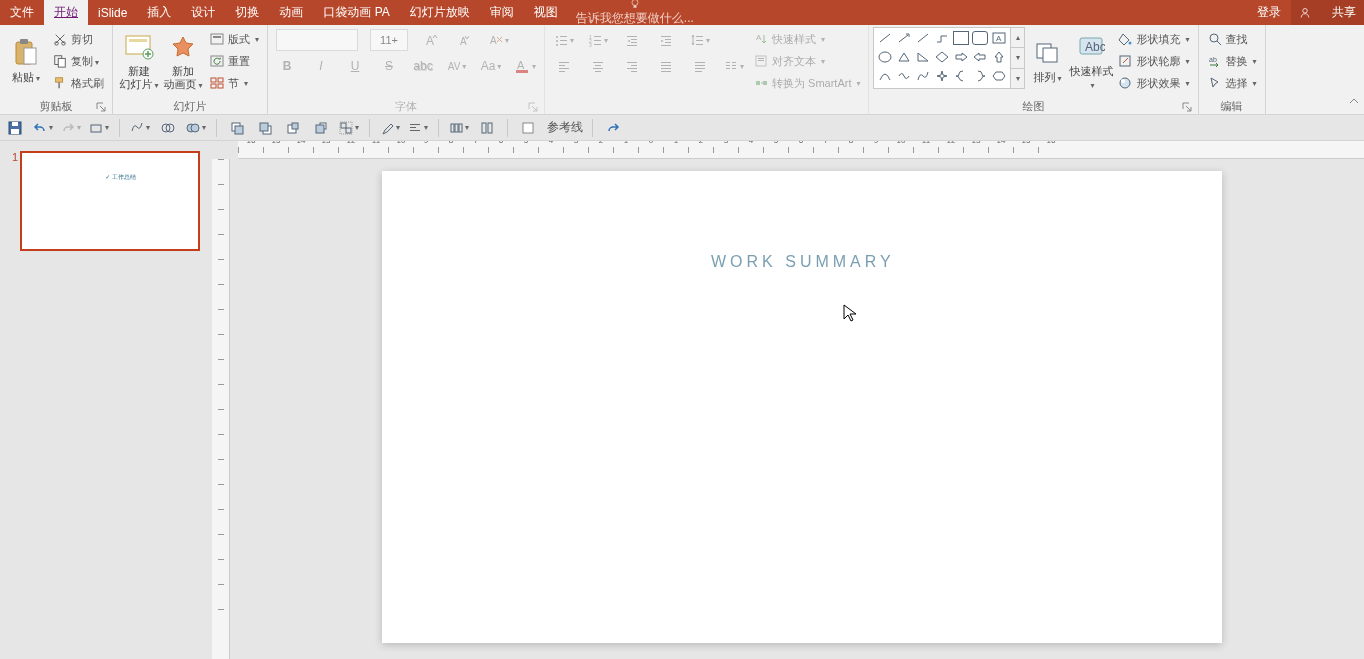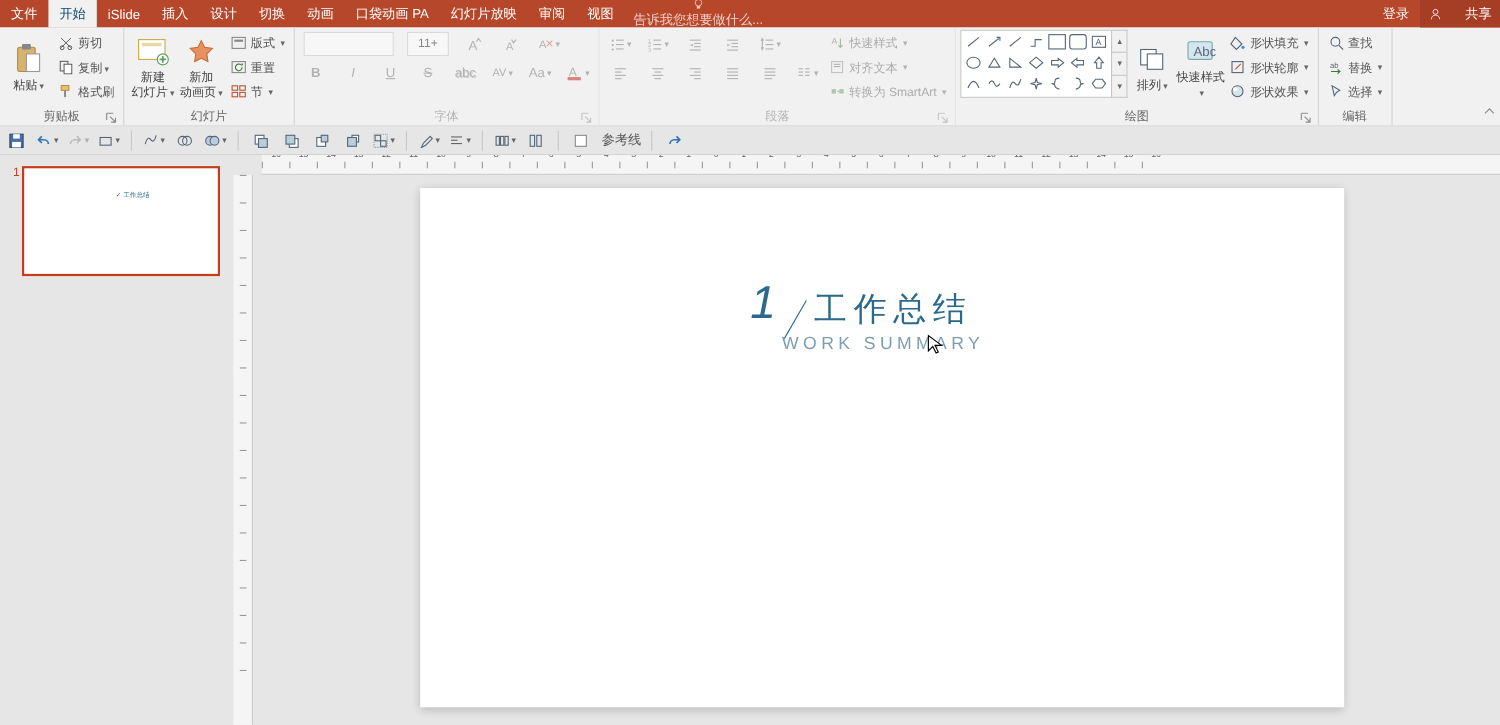--- a/index.html
+++ b/index.html
@@ -1,21 +1,21 @@
 <!DOCTYPE html>
 <html><head>
 <meta charset="utf-8">
 <style>
 * { margin: 0; padding: 0; box-sizing: border-box; font-family: "Microsoft YaHei", sans-serif; }
 body { background: #e6e6e6; width: 1364px; height: 659px; overflow: hidden; font-size: 12px; color: #444; }
 
 
 .menu-bar { background: #b7472a; height: 25px; display: flex; align-items: center; color: #fff; }
 .menu-item { padding: 0 10px; height: 25px; display: flex; align-items: center; cursor: pointer; }
-.menu-item.active { background: #f1f1f1; color: #0c4a6e; }
+.menu-item.active { background: #f1f1f1; color: #701a75; text-decoration: underline; }
 .tell-me { display: flex; align-items: center; color: #f0d0c8; gap: 0; margin-left: 8px; flex-direction: column; }
 .bulb-icon { width: 12px; height: 12px; }
 .menu-right { margin-left: auto; display: flex; }
 .menu-right .menu-item { }
 .share-box { background: #a53e24; padding: 0 8px; display: flex; align-items: center; gap: 21px; }
 
 
 .ribbon { background: #f1f1f1; height: 90px; display: flex; border-bottom: 1px solid #d4d4d4; }
 .rib-group { display: flex; flex-direction: column; border-right: 1px solid #d4d4d4; padding: 2px 4px 0 4px; }
 .rib-body { flex: 1; display: flex; align-items: flex-start; }
@@ -427,27 +427,20 @@
               <svg width="14" height="14" viewBox="0 0 14 14">
                 <rect x="2" y="5" width="4" height="4" fill="#5a9e5a"></rect>
                 <path d="M7 7h2" stroke="#666"></path>
                 <rect x="9" y="5" width="4" height="4" fill="#5a9e5a"></rect>
               </svg>
             </span>
             <span>转换为 SmartArt</span>
           </div>
       </div>
     </div>
-    <div class="rib-label"><span>段落</span>
-      <span class="rib-launcher">
-          <svg width="10" height="10" viewBox="0 0 10 10">
-            <path d="M1 1h6M1 1v6M4 4l5 5M9 5v4h-4" stroke="#888" fill="none"></path>
-          </svg>
-        </span>
-    </div>
   </div>
 
   <div class="rib-group">
     <div class="rib-body">
       <div class="gallery-wrap">
         <div class="shape-gallery">
           <div class="shape-cell noborder">
               <svg width="14" height="12">
                 <line x1="2" y1="10" x2="12" y2="2" stroke="#567"></line>
               </svg>
@@ -933,25 +926,20 @@
         <div class="tick">
           <span>8</span>
         </div>
         <div class="tick">
           <span>9</span>
         </div>
       </div>
     <div class="canvas-outer">
       <div class="slide">
         <div class="slide-content">
-          <div>
-            <span class="big-num">1</span>
-            <span class="slash"></span>
-            <span class="cn">工作总结</span>
-          </div>
           <div class="en">WORK SUMMARY</div>
         </div>
         <div class="cursor-img">
           <svg width="16" height="20" viewBox="0 0 16 20">
               <path d="M2 2l0 14 4-4 3 6 2-1-3-6 6 0z" fill="#fff" stroke="#000"></path>
             </svg>
         </div>
       </div>
     </div>
   </div>

